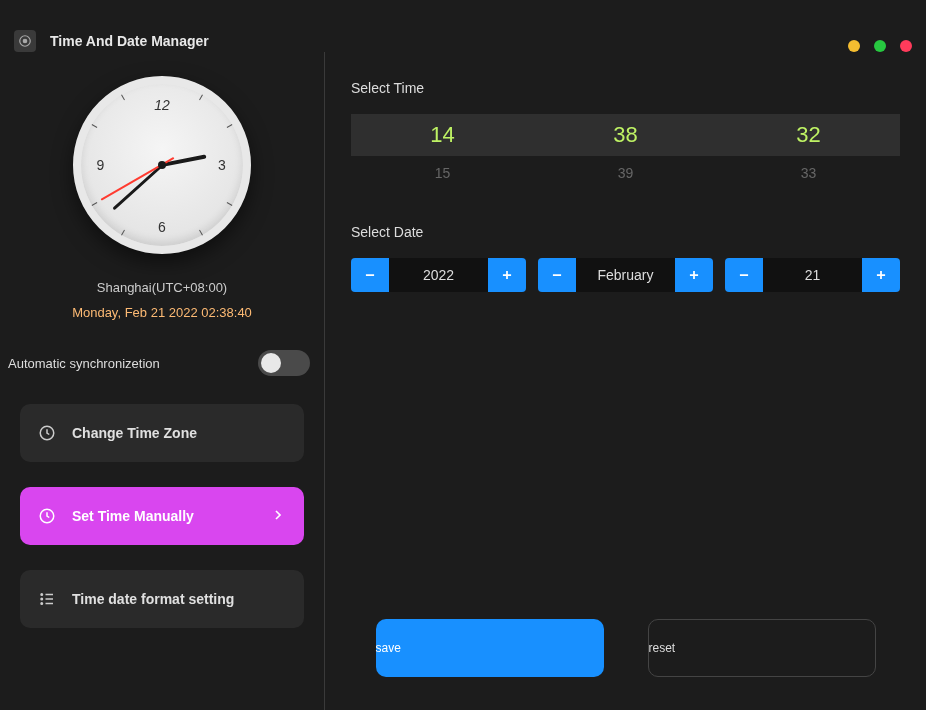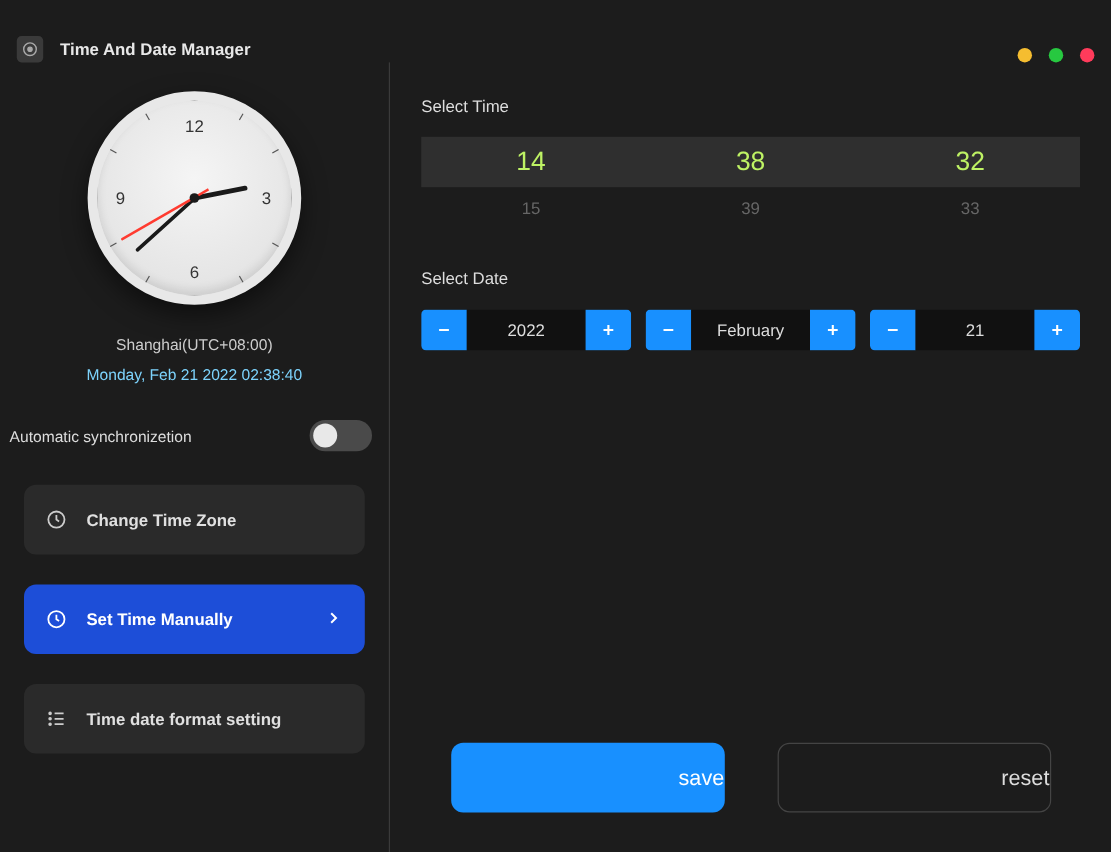--- a/index.html
+++ b/index.html
@@ -93,21 +93,21 @@
       position: absolute;
       inset: 0;
     }
     .clock-num {
       position: absolute;
       font-size: 14px;
       font-weight: 500;
       color: #333;
       transform: translate(-50%, -50%);
     }
-    .n12 { left: 50%; top: 13%; }
+    .n12 { left: 50%; top: 13%; font-style: italic; }
     .n3 { left: 87%; top: 50%; }
     .n6 { left: 50%; top: 88%; }
     .n9 { left: 12%; top: 50%; }
 
     .clock-tick {
       position: absolute;
       left: 50%;
       top: 50%;
       width: 1px;
       height: 6px;
@@ -163,21 +163,21 @@
       transform: translate(-50%, -50%);
     }
 
     .timezone-label {
       font-size: 13px;
       color: #ccc;
       margin-bottom: 10px;
     }
     .datetime-label {
       font-size: 13px;
-      color: #7dd3fc;
+      color: #fdba74;
     }
 
     .sync-row {
       display: flex;
       align-items: center;
       justify-content: space-between;
       margin-bottom: 28px;
       padding: 0 0 0 0;
       margin-left: -6px;
     }
@@ -216,21 +216,21 @@
       position: relative;
       margin-left: 6px;
       margin-right: 6px;
       font-weight: bold;
     }
     .side-button.dark {
       background: #2a2a2a;
       color: #e0e0e0;
     }
     .side-button.primary {
-      background: #1d4ed8;
+      background: #d946ef;
       color: #fff;
     }
     .side-button .chev {
       position: absolute;
       right: 18px;
     }
     .side-icon {
       width: 18px;
       height: 18px;
       display:flex;
@@ -322,22 +322,22 @@
       gap: 44px;
       justify-content: center;
       padding-bottom: 18px;
     }
     .footer-btn {
       width: 228px;
       height: 58px;
       border-radius: 10px;
       display: flex;
       align-items: center;
-      justify-content: flex-end;
-      font-size: 18px;
+      justify-content: flex-start;
+      font-size: 12px;
       cursor: pointer;
     }
     .btn-primary {
       background: #1890ff;
       color: #fff;
     }
     .btn-secondary {
       background: transparent;
       border: 1px solid #444;
       color: #ddd;

